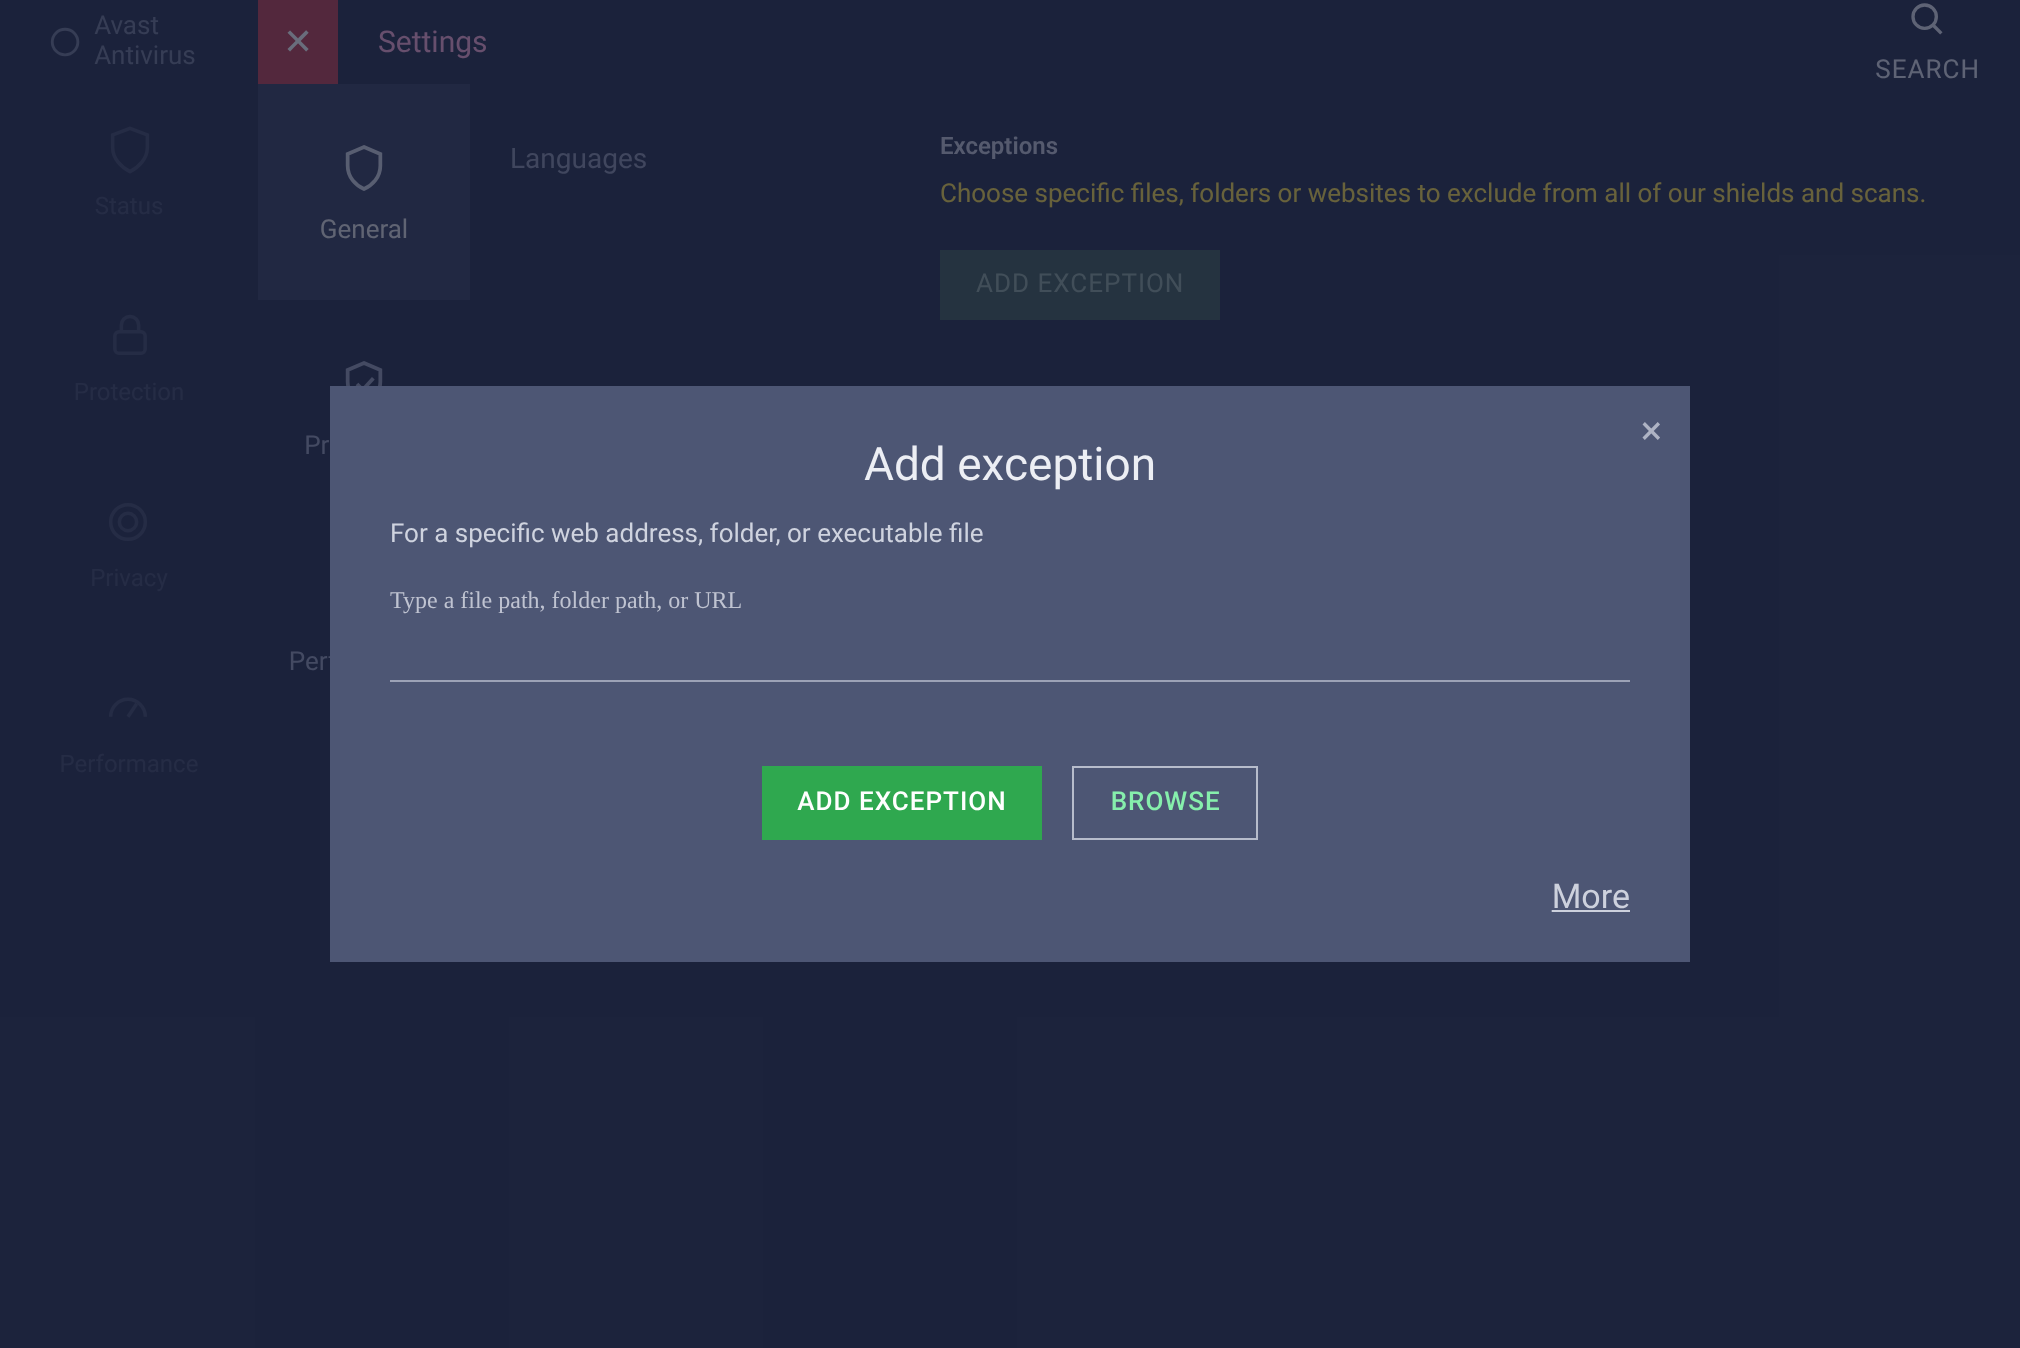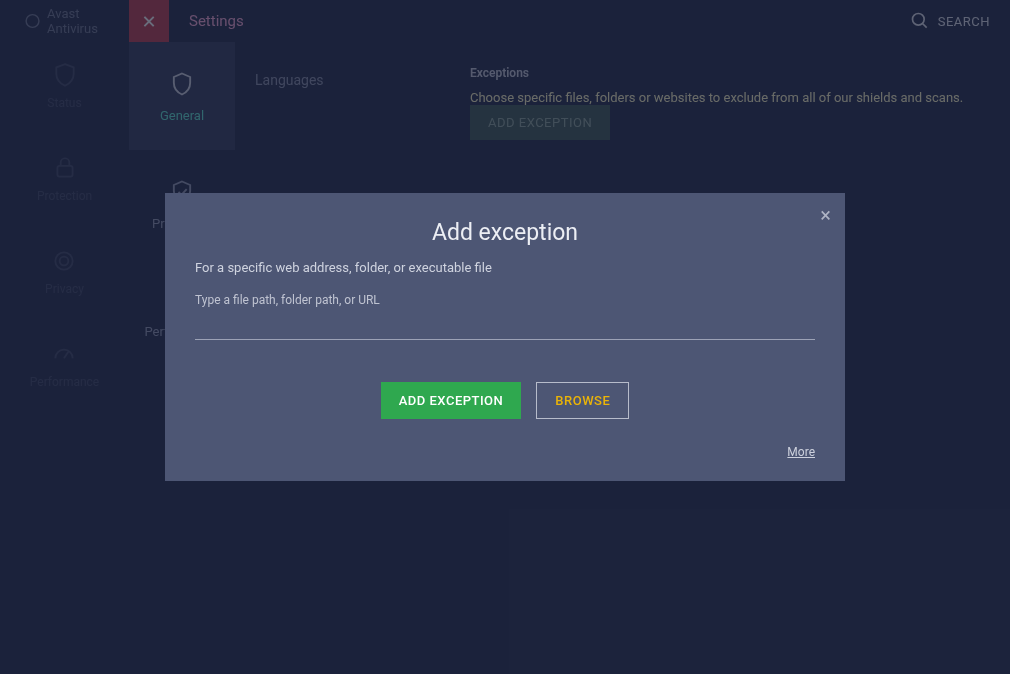--- a/index.html
+++ b/index.html
@@ -40,20 +40,21 @@
   }
   .search {
     margin-left: auto;
     margin-right: 20px;
     display: flex;
     align-items: center;
     gap: 8px;
     color: #e0e3ea;
     font-size: 13px;
     letter-spacing: 0.5px;
+    flex-direction: column;
   }
   .search svg { stroke: #e0e3ea; }
 
   .layout {
     display: flex;
     height: calc(674px - 42px);
   }
   .leftnav {
     width: 129px;
     background: #222a47;
@@ -84,21 +85,21 @@
     flex-direction: column;
     align-items: center;
     justify-content: center;
     gap: 10px;
     color: #949cb5;
     font-size: 13px;
     cursor: pointer;
   }
   .mid-item.active {
     background: #323a5a;
-    color: #5eead4;
+    color: #e5e5e5;
   }
   .mid-item svg { stroke: #949cb5; }
   .mid-item.active svg { stroke: #cfd3df; }
 
   .subnav {
     width: 205px;
     background: #222a47;
     padding-top: 16px;
   }
   .sub-item {
@@ -112,22 +113,23 @@
     flex: 1;
     padding: 24px 30px;
   }
   .sec-title {
     color: #c5c9d6;
     font-size: 12px;
     font-weight: 600;
     margin-bottom: 10px;
   }
   .sec-desc {
-    color: #fef9c3;
-    font-size: 13px;
+    color: #fde047;
+    font-size: 13px;
+    margin-bottom: 20px;
   }
   .btn {
     display: inline-block;
     border: none;
     padding: 10px 18px;
     font-size: 13px;
     letter-spacing: 0.5px;
     cursor: pointer;
   }
   .btn-green-muted {
@@ -135,21 +137,21 @@
     color: #8ea79a;
   }
   .btn-green {
     background: #2fa84f;
     color: #fff;
     font-weight: 500;
   }
   .btn-outline {
     background: transparent;
     border: 1px solid #b7bccb;
-    color: #eab308;
+    color: #86efac;
     font-weight: 500;
   }
 
   
   .overlay {
     position: absolute;
     inset: 0;
     background: rgba(25, 31, 54, 0.65);
     z-index: 10;
   }
@@ -181,20 +183,21 @@
   }
   .dlg-sub {
     font-size: 13px;
     color: #cfd3df;
     margin-top: 14px;
   }
   .dlg-label {
     font-size: 12px;
     color: #bfc3d1;
     margin-top: 18px;
+    font-family: Liberation Serif, serif;
   }
   .dlg-input {
     width: 100%;
     background: transparent;
     border: none;
     border-bottom: 1px solid #9ca2b6;
     color: #fff;
     font-size: 14px;
     padding: 8px 0;
     outline: none;
@@ -202,21 +205,21 @@
   .dlg-actions {
     display: flex;
     gap: 15px;
     justify-content: center;
     margin-top: 42px;
   }
   .dlg-more {
     position: absolute;
     right: 30px;
     bottom: 22px;
-    font-size: 12px;
+    font-size: 17px;
     color: #cdd1dd;
     text-decoration: underline;
     cursor: pointer;
   }
 </style>
 </head>
 <body>
 
 <div class="titlebar">
   <div class="brand">

